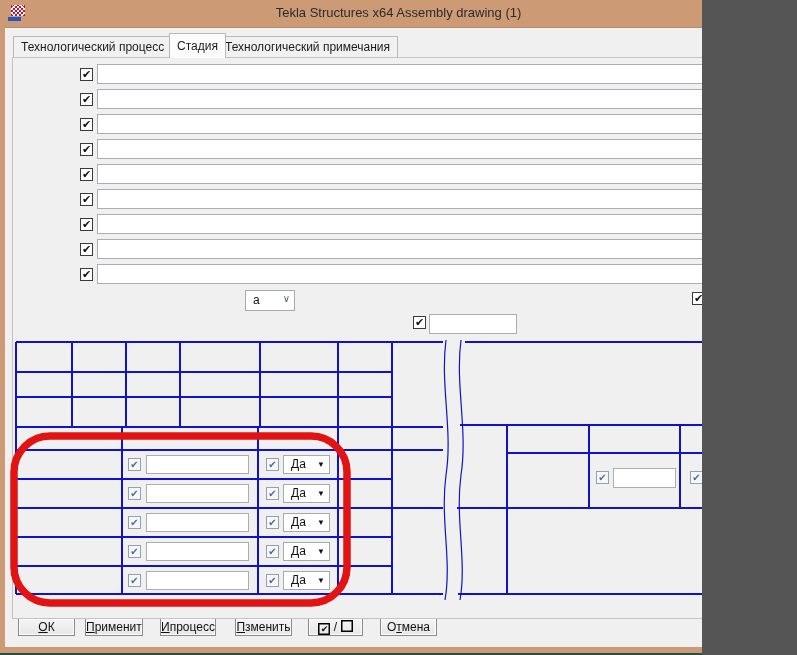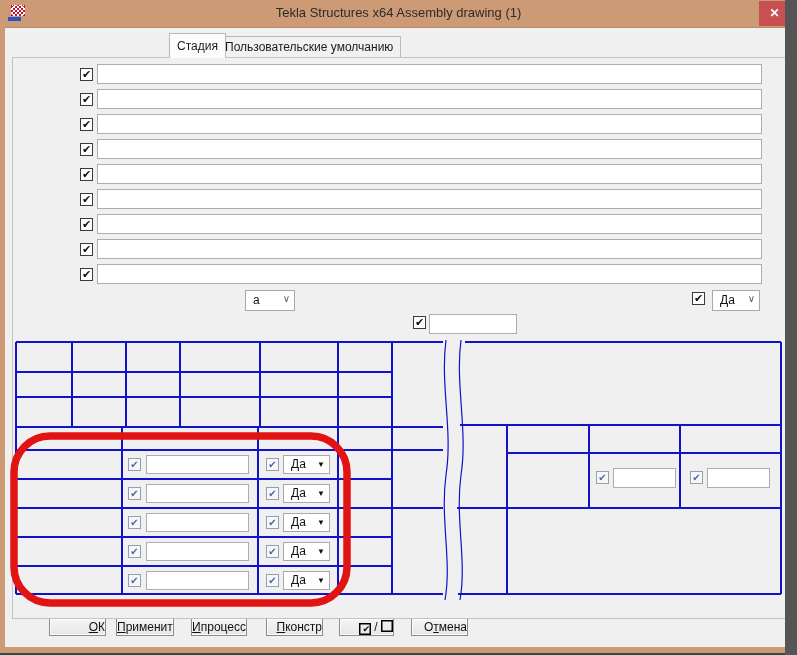--- a/index.html
+++ b/index.html
@@ -1,16 +1,16 @@
 <!DOCTYPE html>
 <html><head>
 <meta charset="utf-8">
 <style>
   html,body{margin:0;padding:0;background:#555;}
-  .win{position:relative;width:785px;height:655px;background:#f0f0f0;overflow:hidden;
+  .win{position:relative;width:702px;height:655px;background:#f0f0f0;overflow:hidden;
        font-family:"Liberation Sans",sans-serif;-webkit-font-smoothing:antialiased;}
   .abs{position:absolute;}
   
   .titlebar{left:0;top:0;width:797px;height:27px;background:#cd9a76;border-bottom:1px solid #b98a67;}
   .frame-l{left:0;top:27px;width:5px;height:621px;background:#cd9a76;}
   .frame-r{left:792px;top:27px;width:5px;height:621px;background:#cd9a76;}
   .frame-b{left:0;top:647px;width:797px;height:6px;background:#cd9a76;}
   .frame-dark{left:0;top:653px;width:797px;height:2px;background:#2a4d45;}
   .title{left:0;top:5px;width:797px;text-align:center;font-size:13px;color:#2b2b2b;}
   .close-btn{left:759px;top:1px;width:31px;height:25px;background:#c75050;color:#fff;
@@ -44,22 +44,22 @@
   .draft{font-family:"DejaVu Serif",serif;font-style:italic;color:#141414;white-space:nowrap;
          transform:skewX(-6deg);}
   .colh{font-size:17px;text-align:center;}
   .rowl{font-size:18px;}
   .vlabel{left:-15px;top:184px;width:96px;height:18px;text-align:center;
           font-family:"DejaVu Serif",serif;font-style:italic;font-size:15px;letter-spacing:1px;color:#222;
           transform:rotate(-90deg) skewX(-8deg);}
   
   .fbtn{position:absolute;top:618px;height:18px;box-sizing:border-box;border:1px solid #8b8b8b;
         background:linear-gradient(#f4f4f4,#e7e7e7);box-shadow:inset 0 0 0 1px #fcfcfc;
-        font:12px "Liberation Sans",sans-serif;color:#111;text-align:right;line-height:15px;
-        overflow:hidden;white-space:nowrap;padding:0;cursor:pointer;margin-left:31px;}
+        font:12px "Liberation Sans",sans-serif;color:#111;text-align:center;line-height:15px;
+        overflow:hidden;white-space:nowrap;padding:0;cursor:pointer;}
   .u{text-decoration:underline;}
   .mini-box{display:inline-block;width:10px;height:10px;border:1px solid #000;box-shadow:inset 0 0 0 .5px #000;
             vertical-align:-1px;font-size:9px;line-height:10px;}
   .mini-box.checked::after{content:"✔";}
   svg.layer{position:absolute;left:0;top:0;pointer-events:none;z-index:2;}
   .ctl{z-index:3;}
 </style>
 </head>
 <body>
 
@@ -72,22 +72,23 @@
   </div>
   <div class="abs title">Tekla Structures x64  Assembly drawing (1)</div>
   <div class="abs close-btn">✕</div>
 
   <div class="abs frame-l"></div>
   <div class="abs frame-r"></div>
   <div class="abs frame-b"></div>
   <div class="abs frame-dark"></div>
 
   <div class="abs page"></div>
+  <div class="abs tab" style="left:13px;">Технологический процесс</div>
   <div class="abs tab active" style="left:169px;">Стадия</div>
-  <div class="abs tab" style="left:217px;">Пользовательские умолчанию</div>
+  <div class="abs tab" style="left:217px;">Технологический примечания</div>
 
   <div class="abs vlabel">ПРИМЕЧАНИЯ</div>
 
   <div class="abs cb checked ctl" style="left:80px;top:68px;"></div>
   <input class="abs txt ctl" style="left: 97px; top: 64px; width: 665px; height: 20px;" value="">
   <div class="abs cb checked ctl" style="left:80px;top:93px;"></div>
   <input class="abs txt ctl" style="left: 97px; top: 89px; width: 665px; height: 20px;" value="">
   <div class="abs cb checked ctl" style="left:80px;top:118px;"></div>
   <input class="abs txt ctl" style="left: 97px; top: 114px; width: 665px; height: 20px;" value="">
   <div class="abs cb checked ctl" style="left:80px;top:143px;"></div>
@@ -190,17 +191,17 @@
     <span class="darr"></span>
   </div>
 
   <svg class="layer" width="797" height="655" viewBox="0 0 797 655" style="z-index:5;">
     <rect x="14" y="436" width="333" height="167" rx="36" ry="36" fill="none" stroke="#e21313" stroke-width="7.5"></rect>
   </svg>
 
   <button class="fbtn" style="left:18px;width:57px;"><span class="u">О</span><span>К</span></button>
   <button class="fbtn" style="left:85px;width:58px;"><span class="u">П</span><span>рименить</span></button>
   <button class="fbtn" style="left:160px;width:56px;"><span class="u">И</span><span>процесс</span></button>
-  <button class="fbtn" style="left:235px;width:57px;"><span class="u">П</span><span>констр</span></button>
+  <button class="fbtn" style="left:235px;width:57px;"><span class="u">П</span><span>зменить</span></button>
   <button class="fbtn" style="left:308px;width:55px;"><span class="mini-box checked"></span> <span>/</span> <span class="mini-box"></span></button>
   <button class="fbtn" style="left:380px;width:57px;"><span>О</span><span class="u">т</span><span>мена</span></button>
 
 </div>
 
 </body></html>

